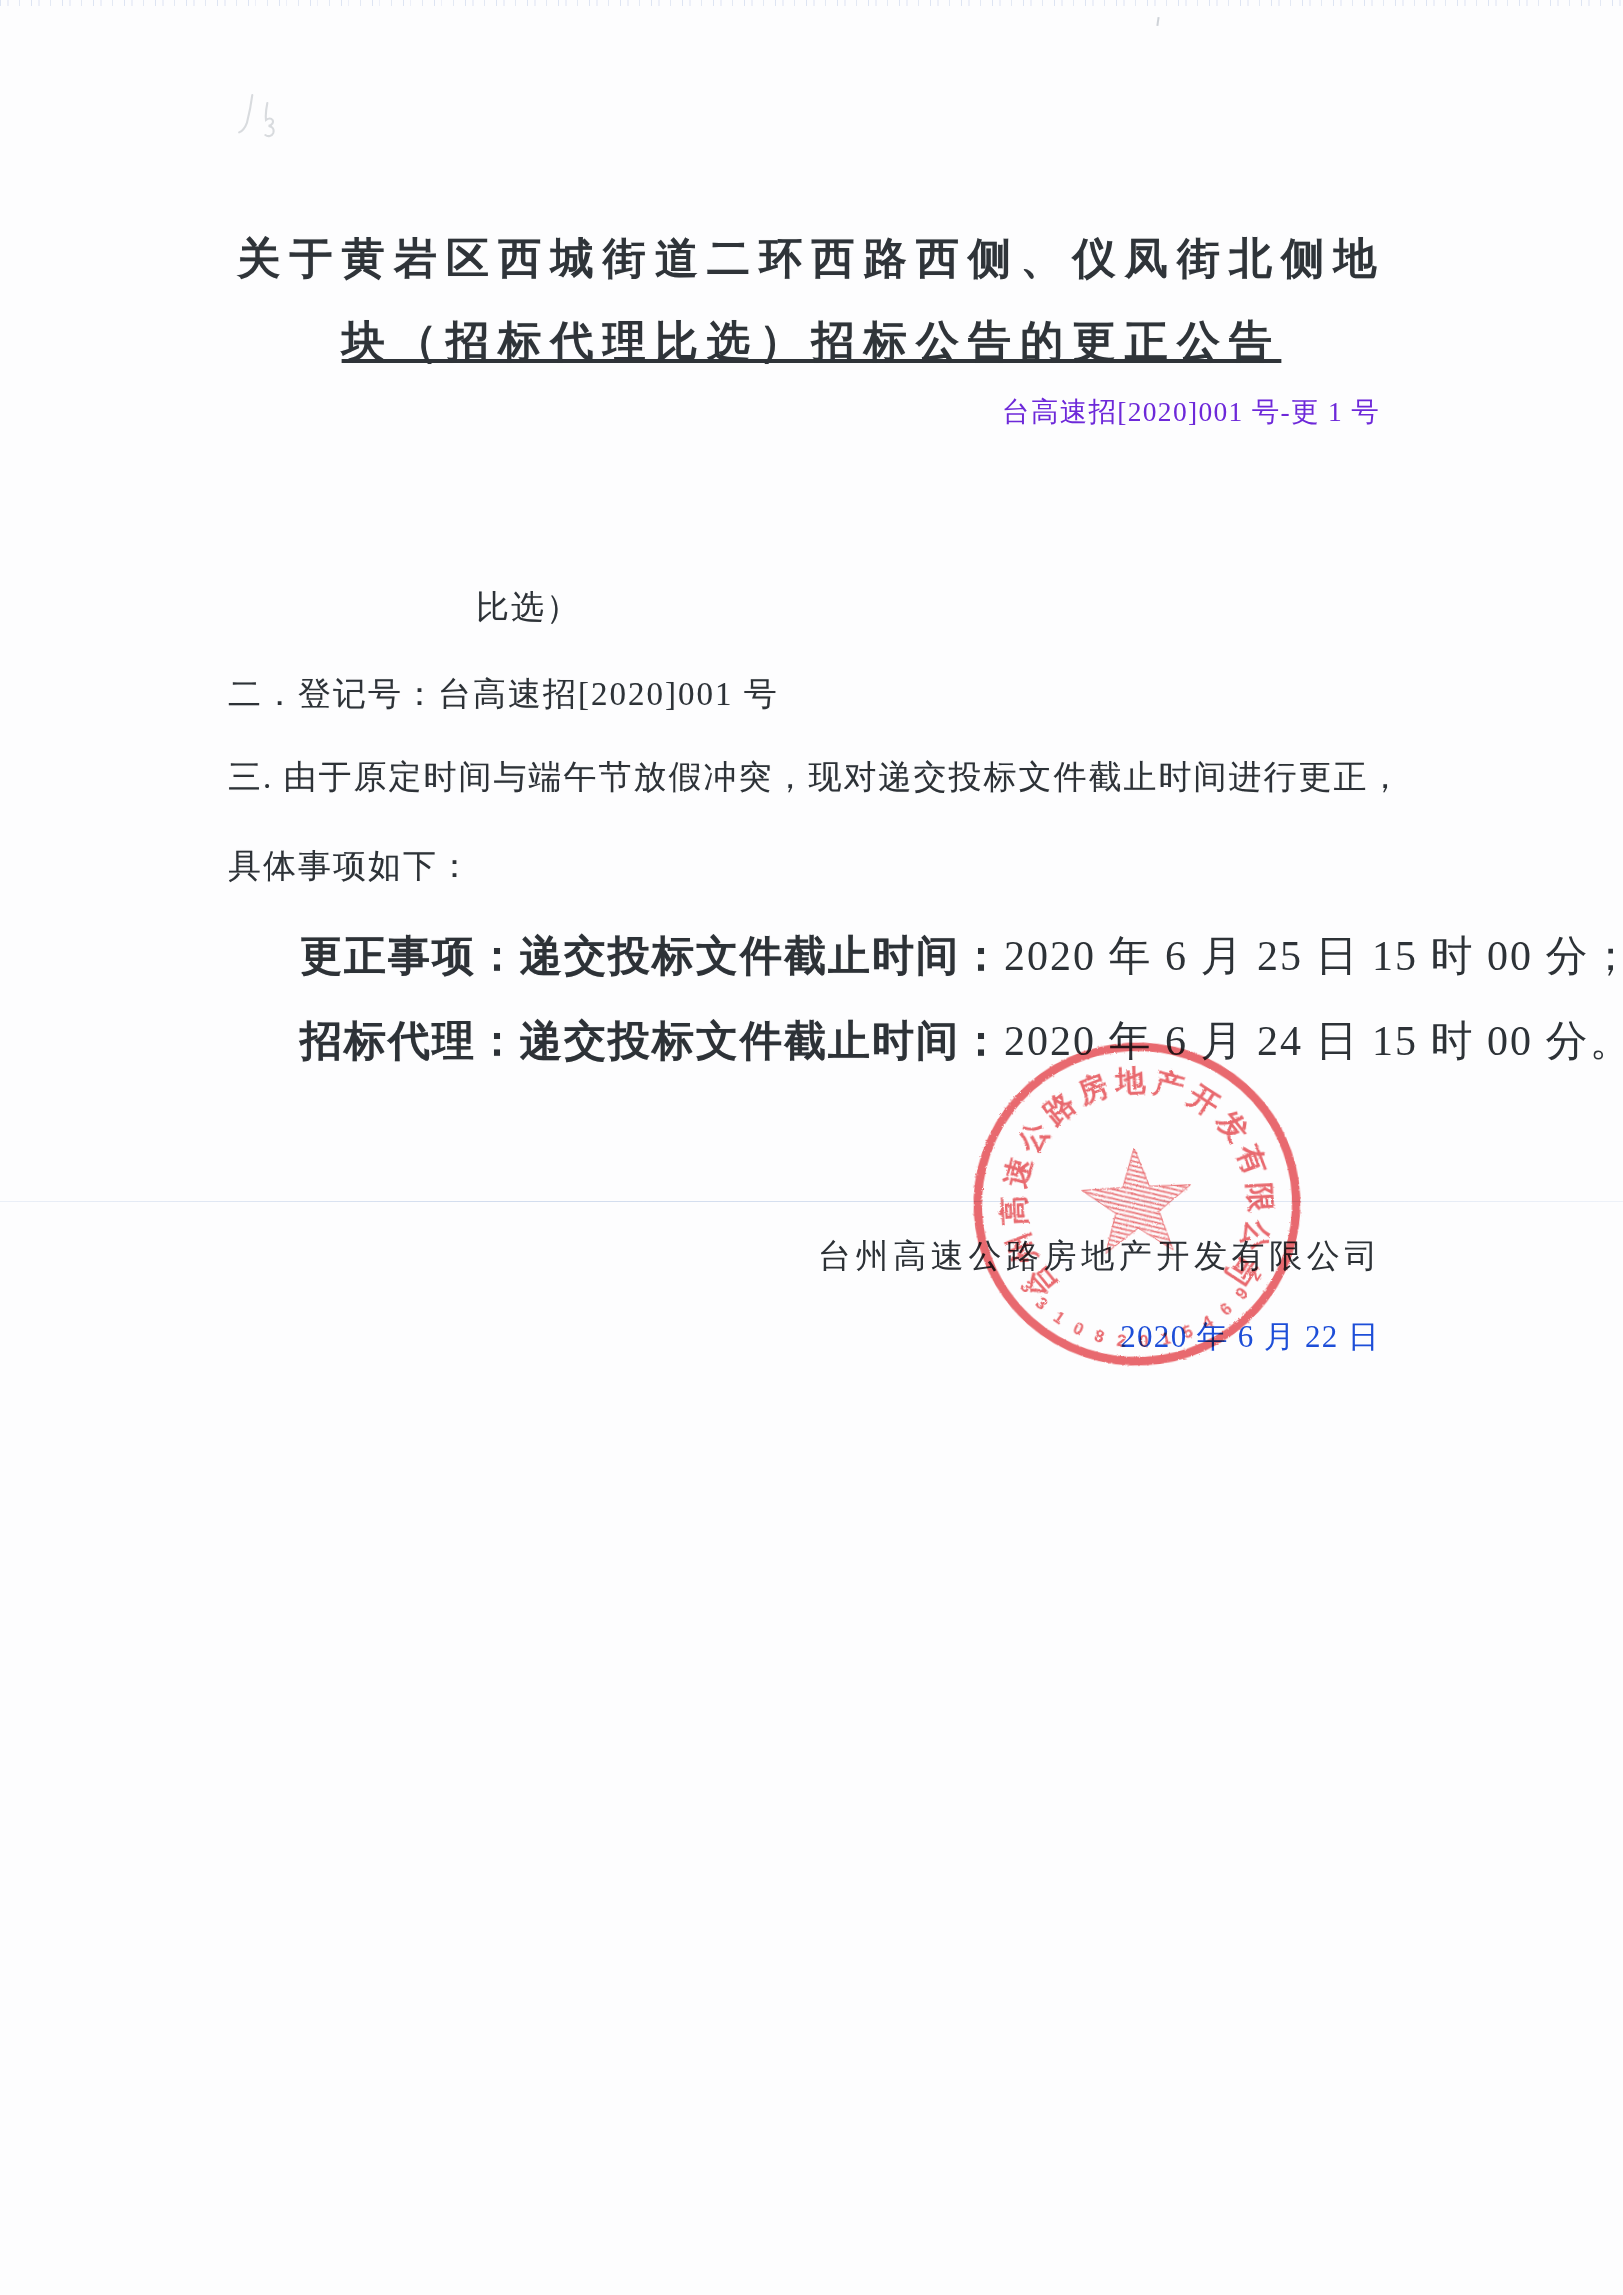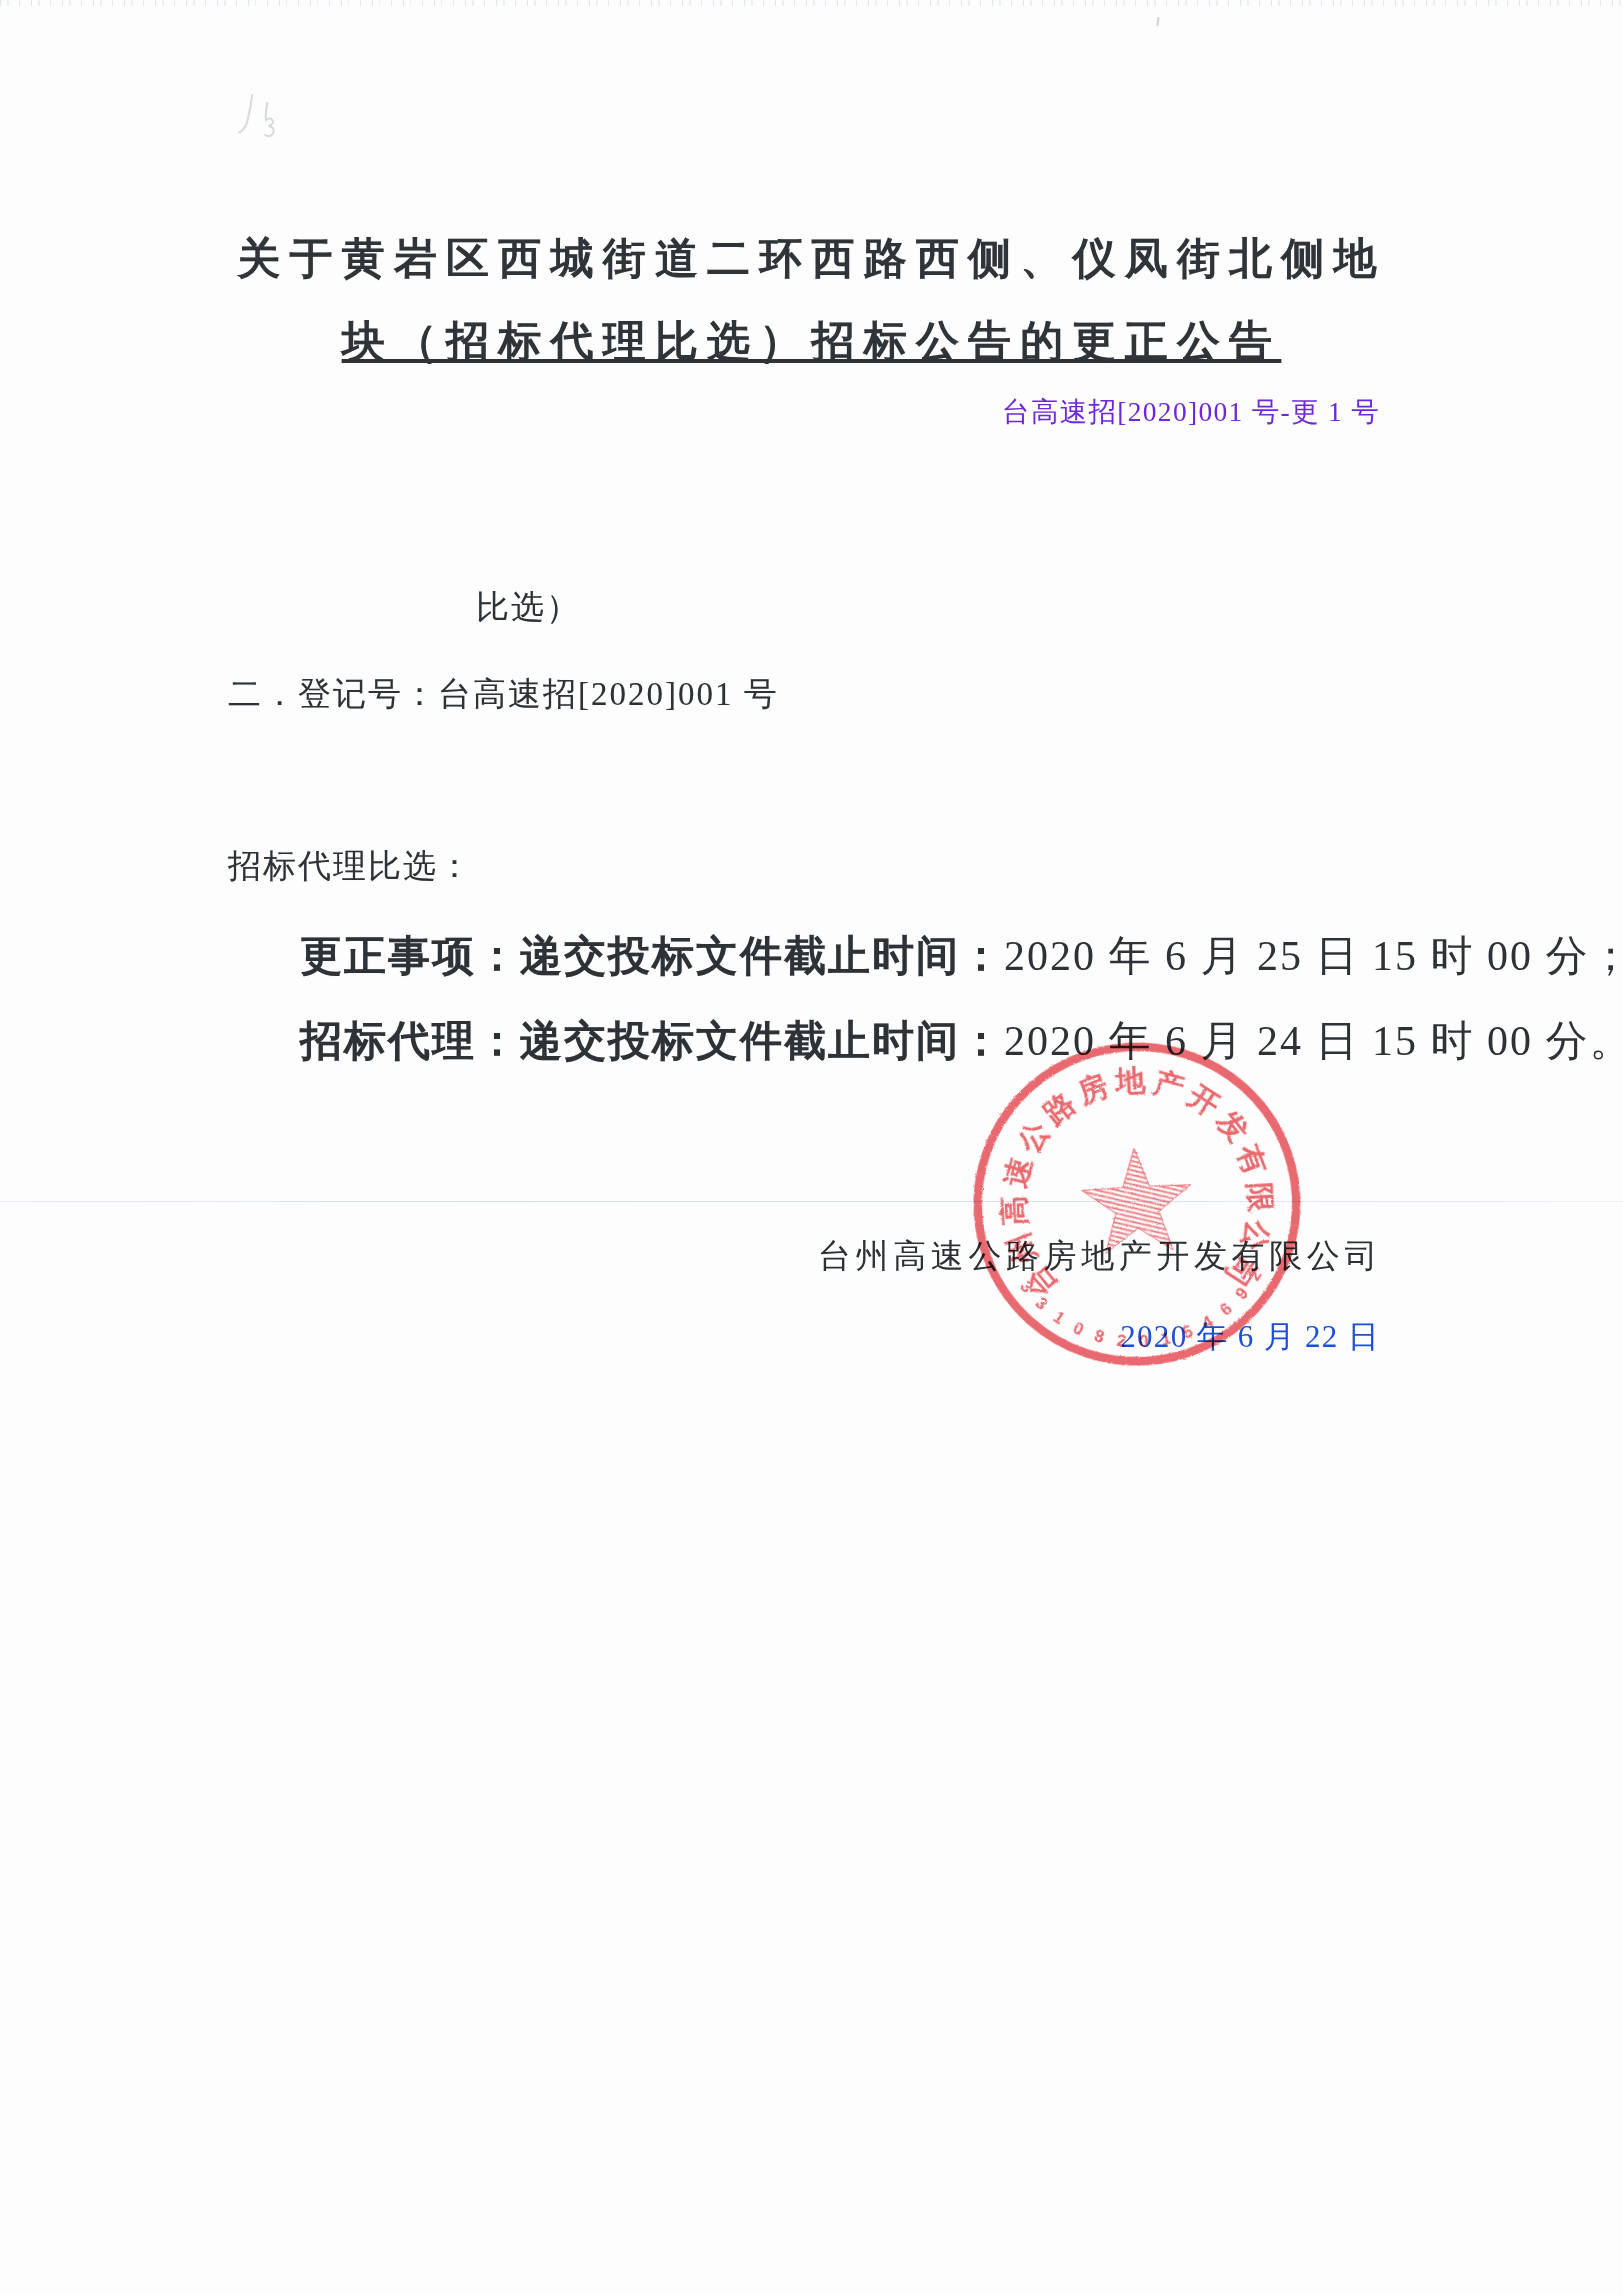--- a/index.html
+++ b/index.html
@@ -85,21 +85,22 @@
     </svg>
   </div>
 
   <h1 class="t title title1">关于黄岩区西城街道二环西路西侧、仪凤街北侧地</h1>
   <h1 class="t title title2">块（招标代理比选）招标公告的更正公告</h1>
 
   <div class="t doc-number">台高速招[2020]001 号-更 1 号</div>
 
   <p class="t body-line item1-wrap">比选）</p>
   <p class="t body-line item2">二．登记号：台高速招[2020]001 号</p>
-  <p class="t body-line item3-wrap">招标代理比选：</p>
+  <p class="t body-line item3">三. 由于原定时间与端午节放假冲突，现对递交投标文件截止时间进行更正，</p>
+  <p class="t body-line item3-wrap">具体事项如下：</p>
 
   <p class="t corr corr1"><span class="b">更正事项：</span><span class="b">递交投标文件截止时间：</span><span>2020 年 6 月 25 日 15 时 00 分；</span></p>
 
   <p class="t corr corr2"><span class="b">招标代理：</span><span class="b">递交投标文件截止时间：</span><span>2020 年 6 月 24 日 15 时 00 分。</span></p>
 
   <div class="scan-line"></div>
 
   <div class="t sig-company">台州高速公路房地产开发有限公司</div>
   <div class="t sig-date">2020 年 6 月 22 日</div>
 

